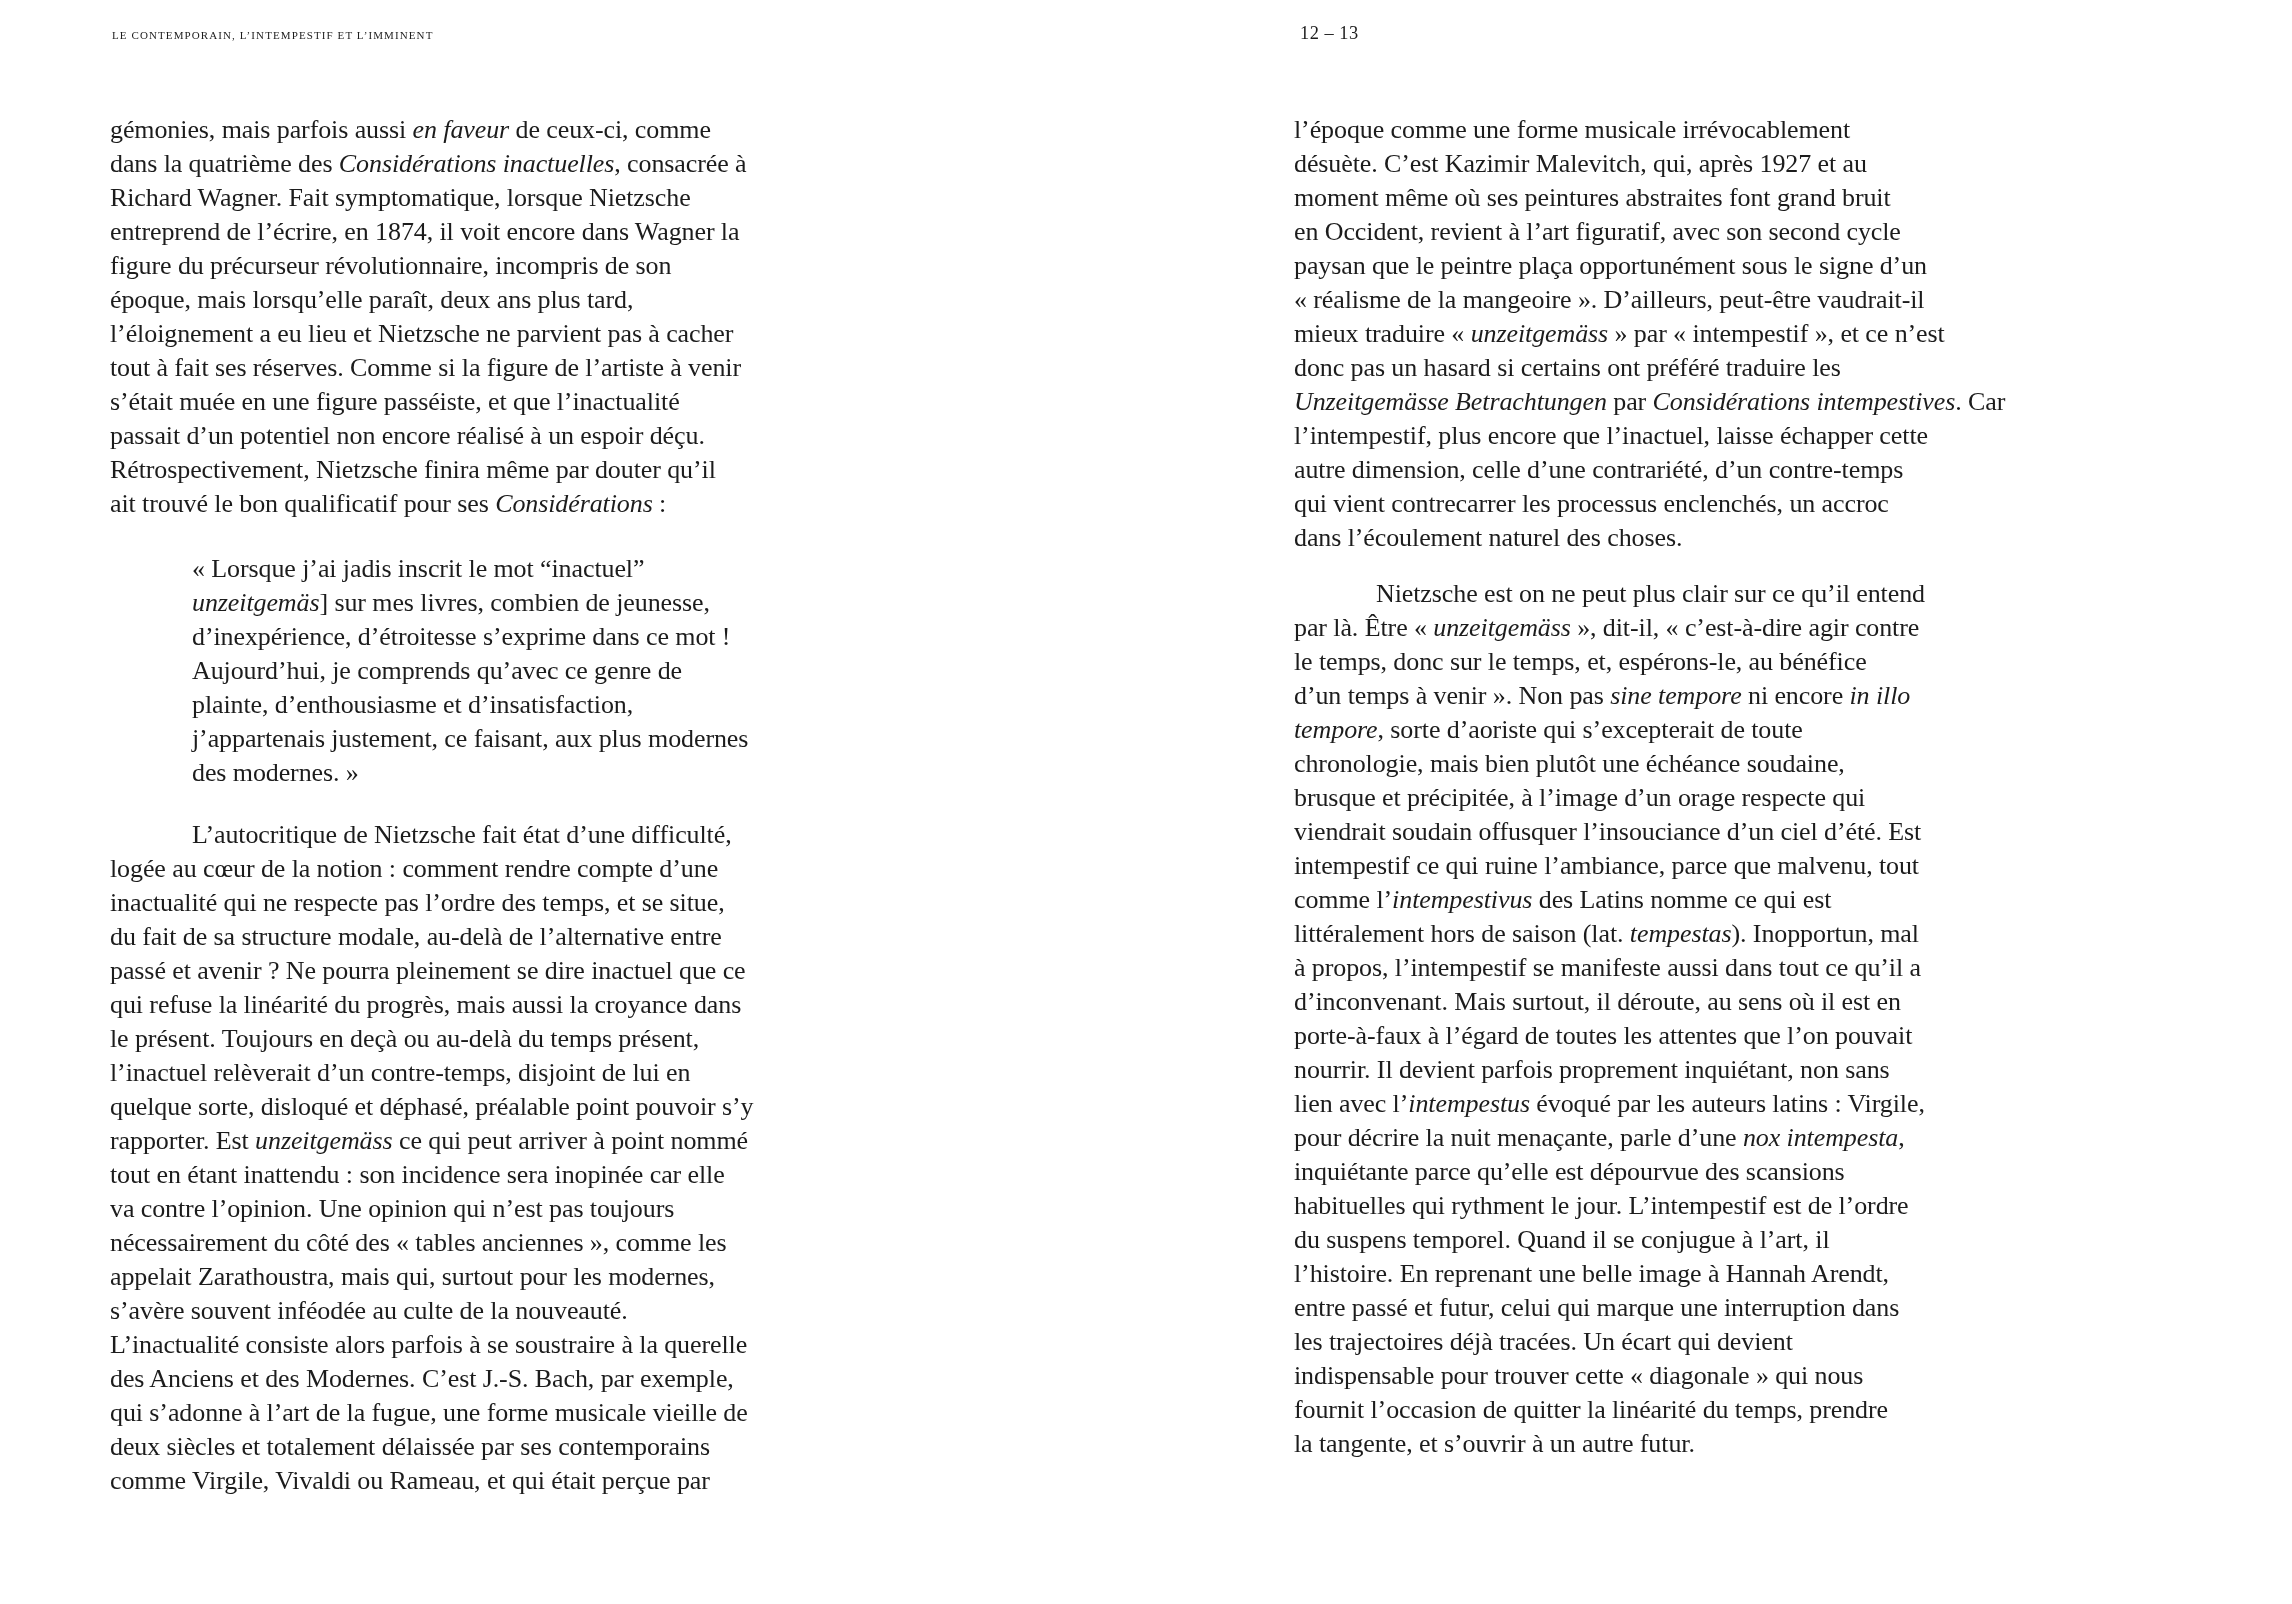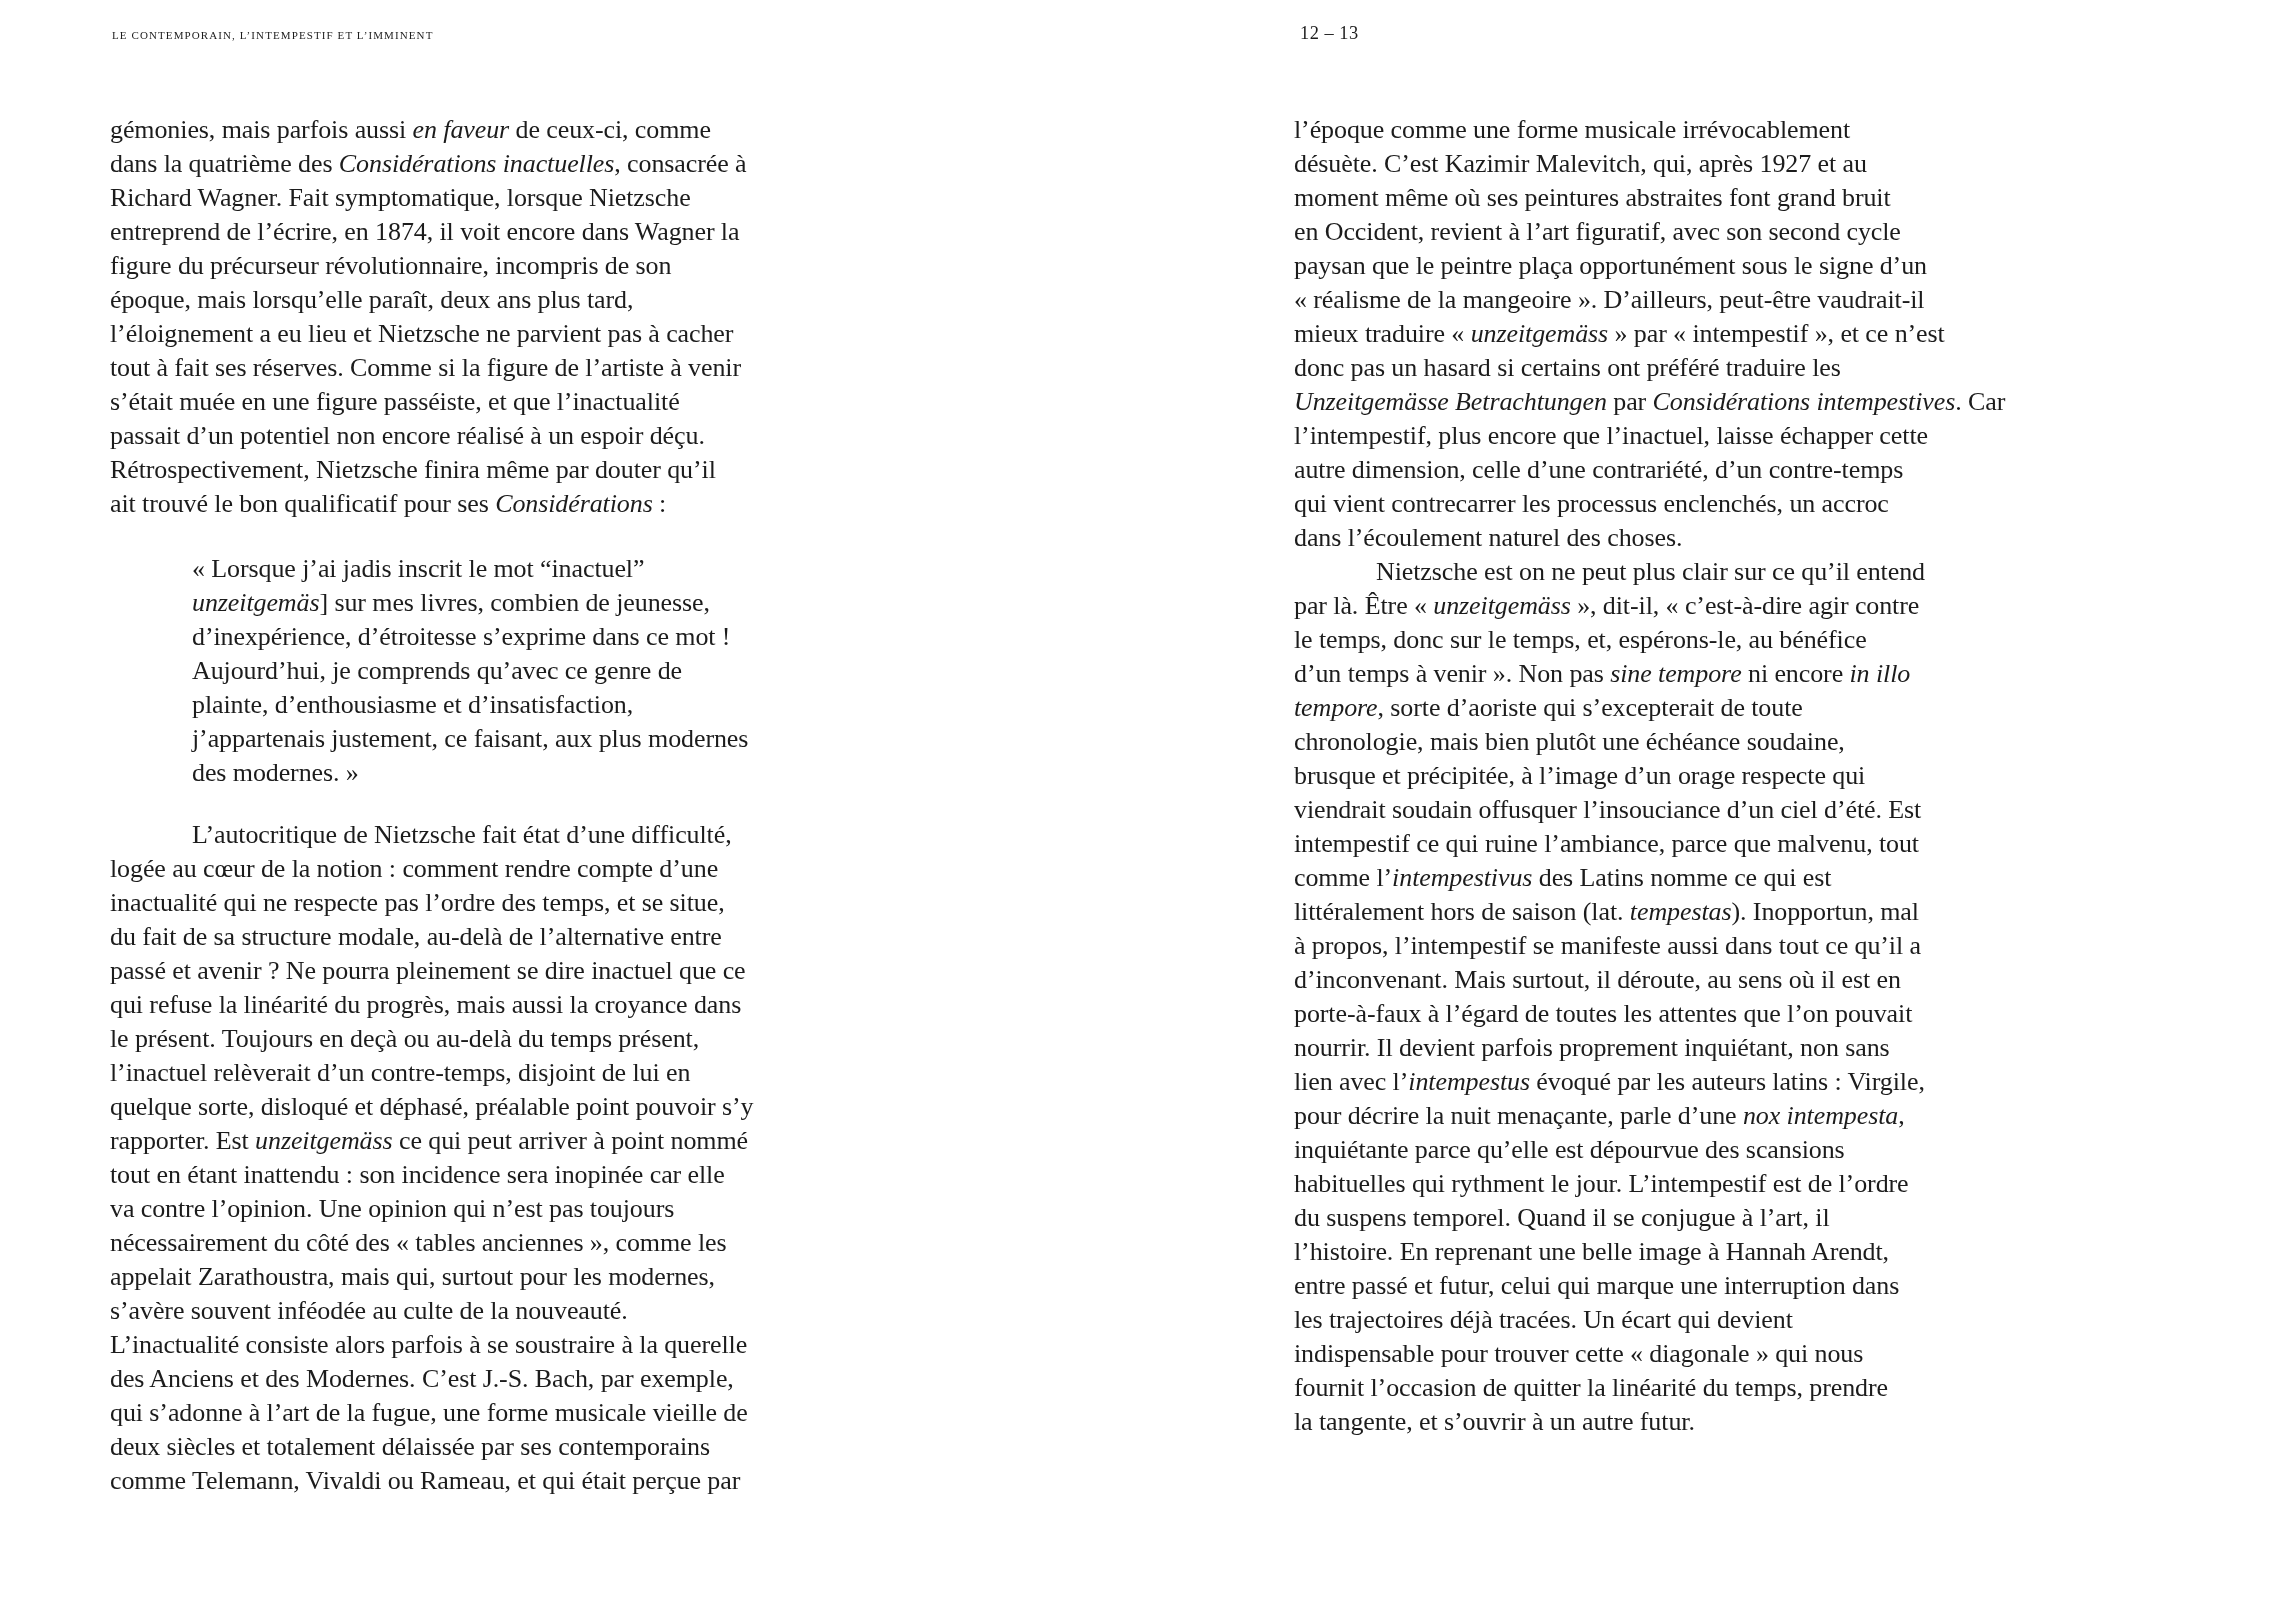--- a/index.html
+++ b/index.html
@@ -39,20 +39,21 @@
   .col-right { left: 1294px; }
   .line {
     white-space: nowrap;
     height: 34px;
   }
   .blockquote {
     margin: 31px 0 28px 82px;
   }
   .indent-first .line:first-child {
     text-indent: 82px;
+    margin-top: 22px;
   }
   i { font-style: italic; text-align: right; }
 </style>
 </head>
 <body>
 
 <div>
 
   <div class="running-head">LE CONTEMPORAIN, L’INTEMPESTIF ET L’IMMINENT</div>
 
@@ -95,21 +96,21 @@
         <div class="line"><span>rapporter. Est </span><i>unzeitgemäss</i><span> ce qui peut arriver à point nommé</span></div>
         <div class="line"><span>tout en étant inattendu : son incidence sera inopinée car elle</span></div>
         <div class="line"><span>va contre l’opinion. Une opinion qui n’est pas toujours</span></div>
         <div class="line"><span>nécessairement du côté des « tables anciennes », comme les</span></div>
         <div class="line"><span>appelait Zarathoustra, mais qui, surtout pour les modernes,</span></div>
         <div class="line"><span>s’avère souvent inféodée au culte de la nouveauté.</span></div>
         <div class="line"><span>L’inactualité consiste alors parfois à se soustraire à la querelle</span></div>
         <div class="line"><span>des Anciens et des Modernes. C’est J.-S. Bach, par exemple,</span></div>
         <div class="line"><span>qui s’adonne à l’art de la fugue, une forme musicale vieille de</span></div>
         <div class="line"><span>deux siècles et totalement délaissée par ses contemporains</span></div>
-        <div class="line"><span>comme Telemann, Vivaldi ou Rameau, et qui était perçue par</span></div>
+        <div class="line"><span>comme Virgile, Vivaldi ou Rameau, et qui était perçue par</span></div>
       </div>
   </div>
 
   <div class="col col-right">
     <div class="para">
         <div class="line"><span>l’époque comme une forme musicale irrévocablement</span></div>
         <div class="line"><span>désuète. C’est Kazimir Malevitch, qui, après 1927 et au</span></div>
         <div class="line"><span>moment même où ses peintures abstraites font grand bruit</span></div>
         <div class="line"><span>en Occident, revient à l’art figuratif, avec son second cycle</span></div>
         <div class="line"><span>paysan que le peintre plaça opportunément sous le signe d’un</span></div>

